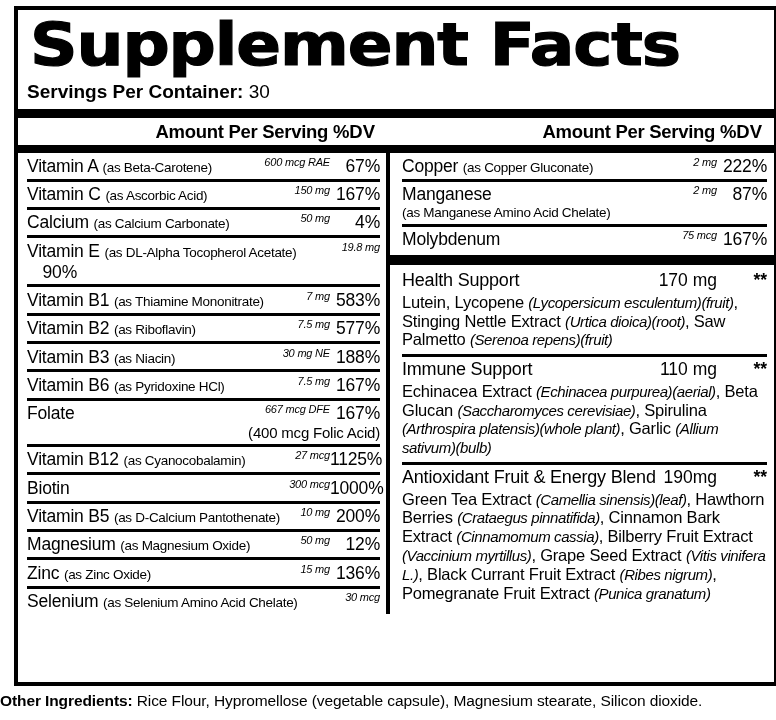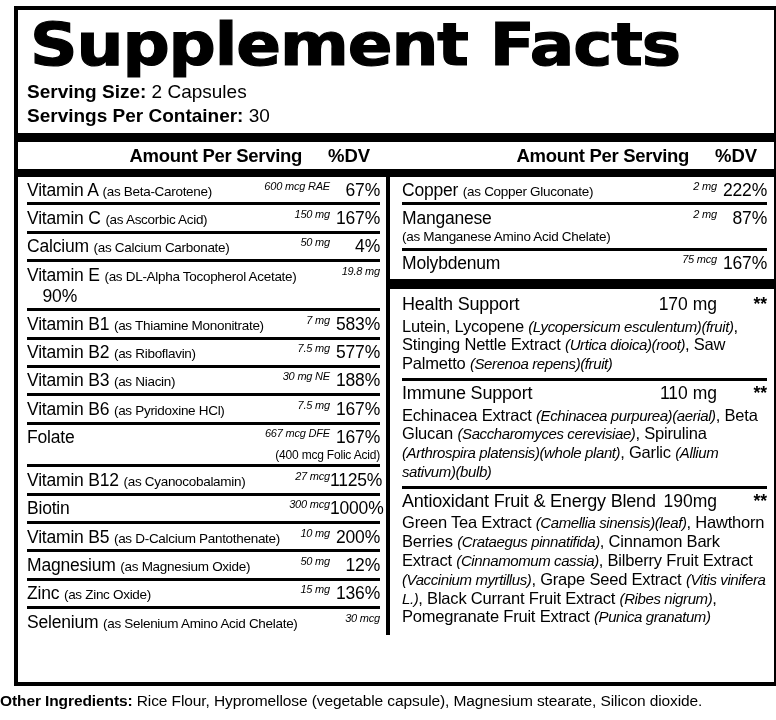--- a/index.html
+++ b/index.html
@@ -45,39 +45,39 @@
   .bar-top { margin-top: 5px; }
   .bar-mid { height: 8px; }
   
   .cols { display: flex; }
   .col-l { width: 368px; flex: none; padding: 0 6px 0 9px; box-sizing: border-box; }
   .vdiv { width: 4px; flex: none; background: #000; }
   .vdiv-ghost { width: 4px; flex: none; background: transparent; }
   .col-r { flex: 1; padding: 0 7px 0 12px; box-sizing: border-box; min-width: 0; }
   
   .hdr-row { height: 27px; align-items: center; }
-  .hdr-inner { display: flex; align-items: baseline; width: 100%; gap: 26px; }
+  .hdr-inner { display: flex; align-items: baseline; width: 100%; }
   .hdr-spacer { flex: 1; }
   .hdr-amt { font-weight: bold; font-size: 18.5px; letter-spacing: -0.3px; }
-  .hdr-dv { flex: none; width: 52px; text-align: left; font-weight: bold; font-size: 18.5px; }
+  .hdr-dv { flex: none; width: 52px; text-align: center; font-weight: bold; font-size: 18.5px; }
   
   .nrow {
     display: flex; flex-wrap: wrap; align-items: flex-start;
     padding: 2.5px 0 2px;
     border-bottom: 3px solid #000;
     line-height: 1.18;
   }
   .rows > .nrow:last-child { border-bottom: none; }
   .nmain { flex: 0 1 auto; min-width: 0; }
   .nname { font-size: 17.5px; white-space: nowrap; letter-spacing: -0.2px; }
   .nform { font-size: 13.5px; letter-spacing: -0.3px; white-space: nowrap; }
   .nform2 { font-size: 13.5px; letter-spacing: -0.3px; line-height: 1.25; }
   .namt { margin-left: auto; padding-left: 4px; font-size: 11px; white-space: nowrap; letter-spacing: -0.2px; font-style: italic; }
   .ndv { flex: none; width: 50px; text-align: right; font-size: 17.5px; letter-spacing: -0.2px; }
-  .namt2 { width: 100%; text-align: right; font-size: 12px; letter-spacing: -0.2px; }
+  .namt2 { width: 100%; text-align: right; font-size: 15px; letter-spacing: -0.2px; }
   
   .rbar { height: 10px; background: #000; margin: 3px -7px 3px -12px; }
   .blend { padding: 2px 0 5px; border-bottom: 3px solid #000; }
   .blends > .blend:last-child { border-bottom: none; padding-bottom: 2px; }
   .blend-head { display: flex; align-items: baseline; line-height: 1.2; }
   .blend-title { font-size: 18px; letter-spacing: -0.2px; }
   .blend-amt { margin-left: auto; padding-left: 4px; font-size: 17.5px; white-space: nowrap; }
   .blend-dv { flex: none; width: 50px; text-align: right; font-size: 17.5px; font-weight: bold; }
   .blend-desc { font-size: 16.5px; line-height: 1.12; letter-spacing: -0.2px; margin-top: 1px; }
   .lat { font-style: italic; font-size: 15px; letter-spacing: -0.4px; }
@@ -92,21 +92,20 @@
   .other b { font-weight: bold; }
 </style>
 </head>
 <body>
 
 <div class="panel">
 
   <div class="title">Supplement Facts</div>
 
   <div class="serving">
-    <div><b>Serving Size:</b><span> 2 Capsules</span></div>
     <div><b>Servings Per Container:</b><span> 30</span></div>
   </div>
 
   <div class="bar bar-top"></div>
 
   <div class="cols hdr-row">
     <div class="col-l">
       <div class="hdr-inner">
         <span class="hdr-spacer"></span>
         <span class="hdr-amt">Amount Per Serving</span>

